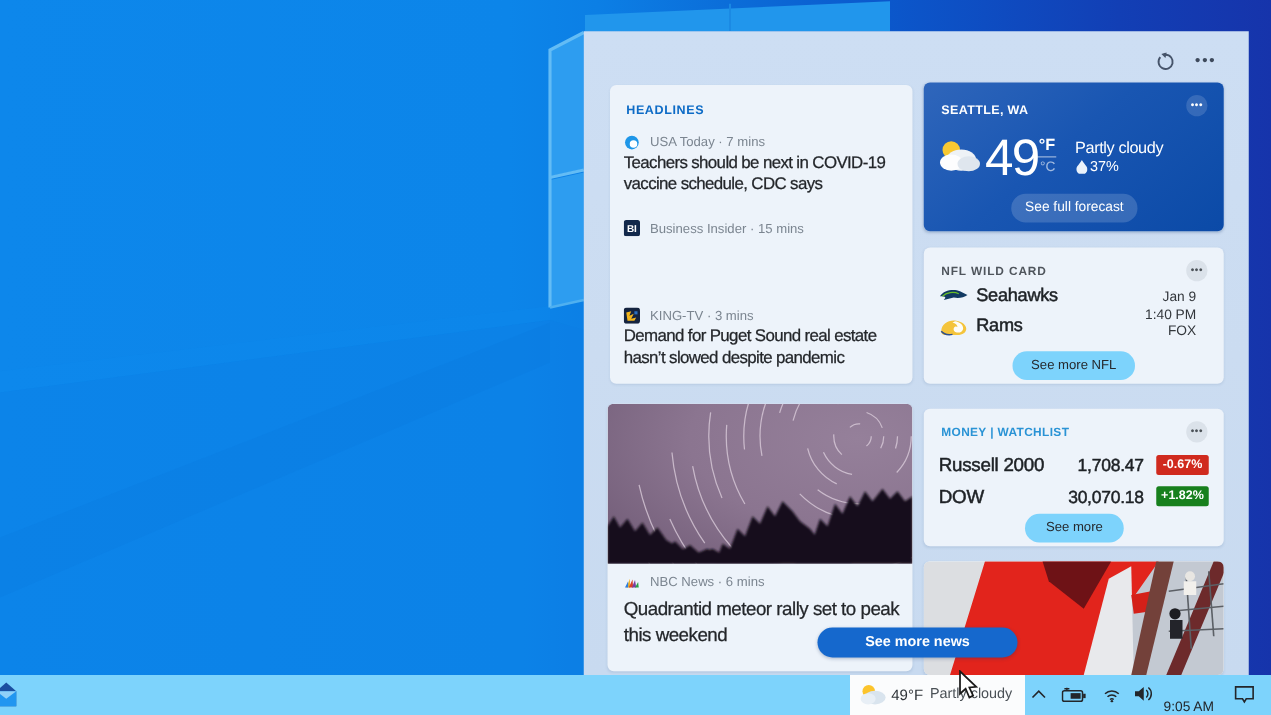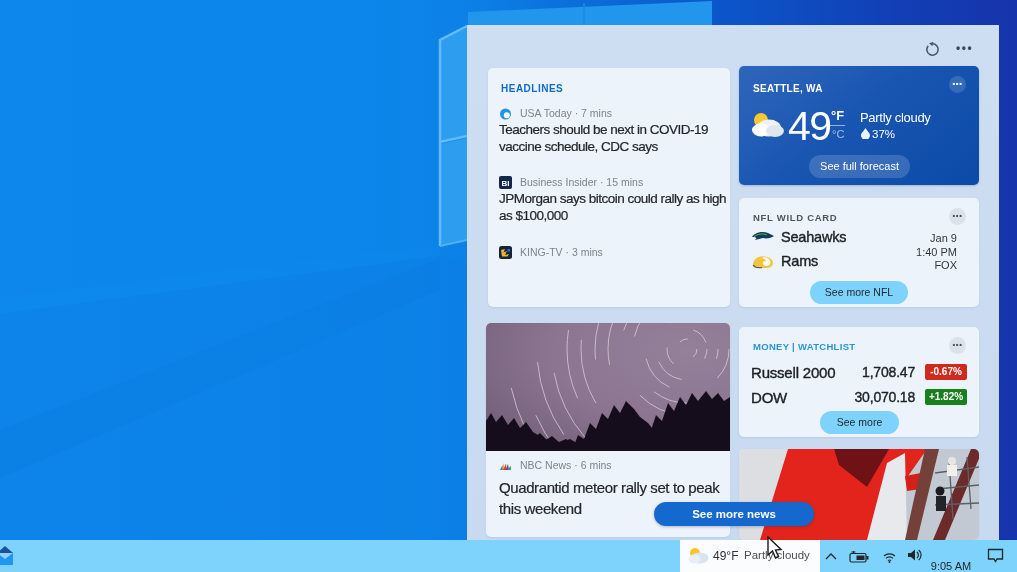--- a/index.html
+++ b/index.html
@@ -119,28 +119,28 @@
             <path d="M3.4 9.5 A5 5 0 0 1 5 3.2" stroke="#1e96e8" stroke-width="0" fill="none"></path>
           </svg></span>USA Today · 7 mins
     </div>
     <div class="head" style="top:53px;">Teachers should be next in COVID-19 vaccine schedule, CDC says</div>
     <div class="srcrow" style="top:108px;">
       <span class="ic"><svg width="13" height="13">
             <rect width="13" height="13" rx="2" fill="#12284b"></rect>
             <text x="6.5" y="9.5" font-size="8" font-weight="bold" fill="#fff" text-anchor="middle">BI</text>
           </svg></span>Business Insider · 15 mins
     </div>
-    <div class="head" style="top:122px;">JPMorgan says bitcoin could rally as high as $100,000</div>
     <div class="srcrow" style="top:178px;">
       <span class="ic"><svg width="13" height="13">
             <rect width="13" height="13" rx="2.5" fill="#14233f"></rect>
             <polygon points="2,4 6,3 4.5,6.5 8,5 6,9 10,8 8.5,10.5 3,10.5" fill="#f2b51d"></polygon>
             <rect x="8.5" y="3" width="2.5" height="2.5" fill="#2a6fc0"></rect>
           </svg></span>KING-TV · 3 mins
     </div>
+    <div class="head" style="top:192px;">Demand for Puget Sound real estate hasn’t slowed despite pandemic</div>
   </div>
 
   <div id="meteor" class="card">
     <svg width="244" height="128" style="display:block">
       <defs>
         <radialGradient id="sky" cx="82%" cy="22%" r="110%">
           <stop offset="0" stop-color="#95809a"></stop>
             <stop offset=".5" stop-color="#8b7590"></stop>
             <stop offset="1" stop-color="#6f5a75"></stop>
         </radialGradient>

